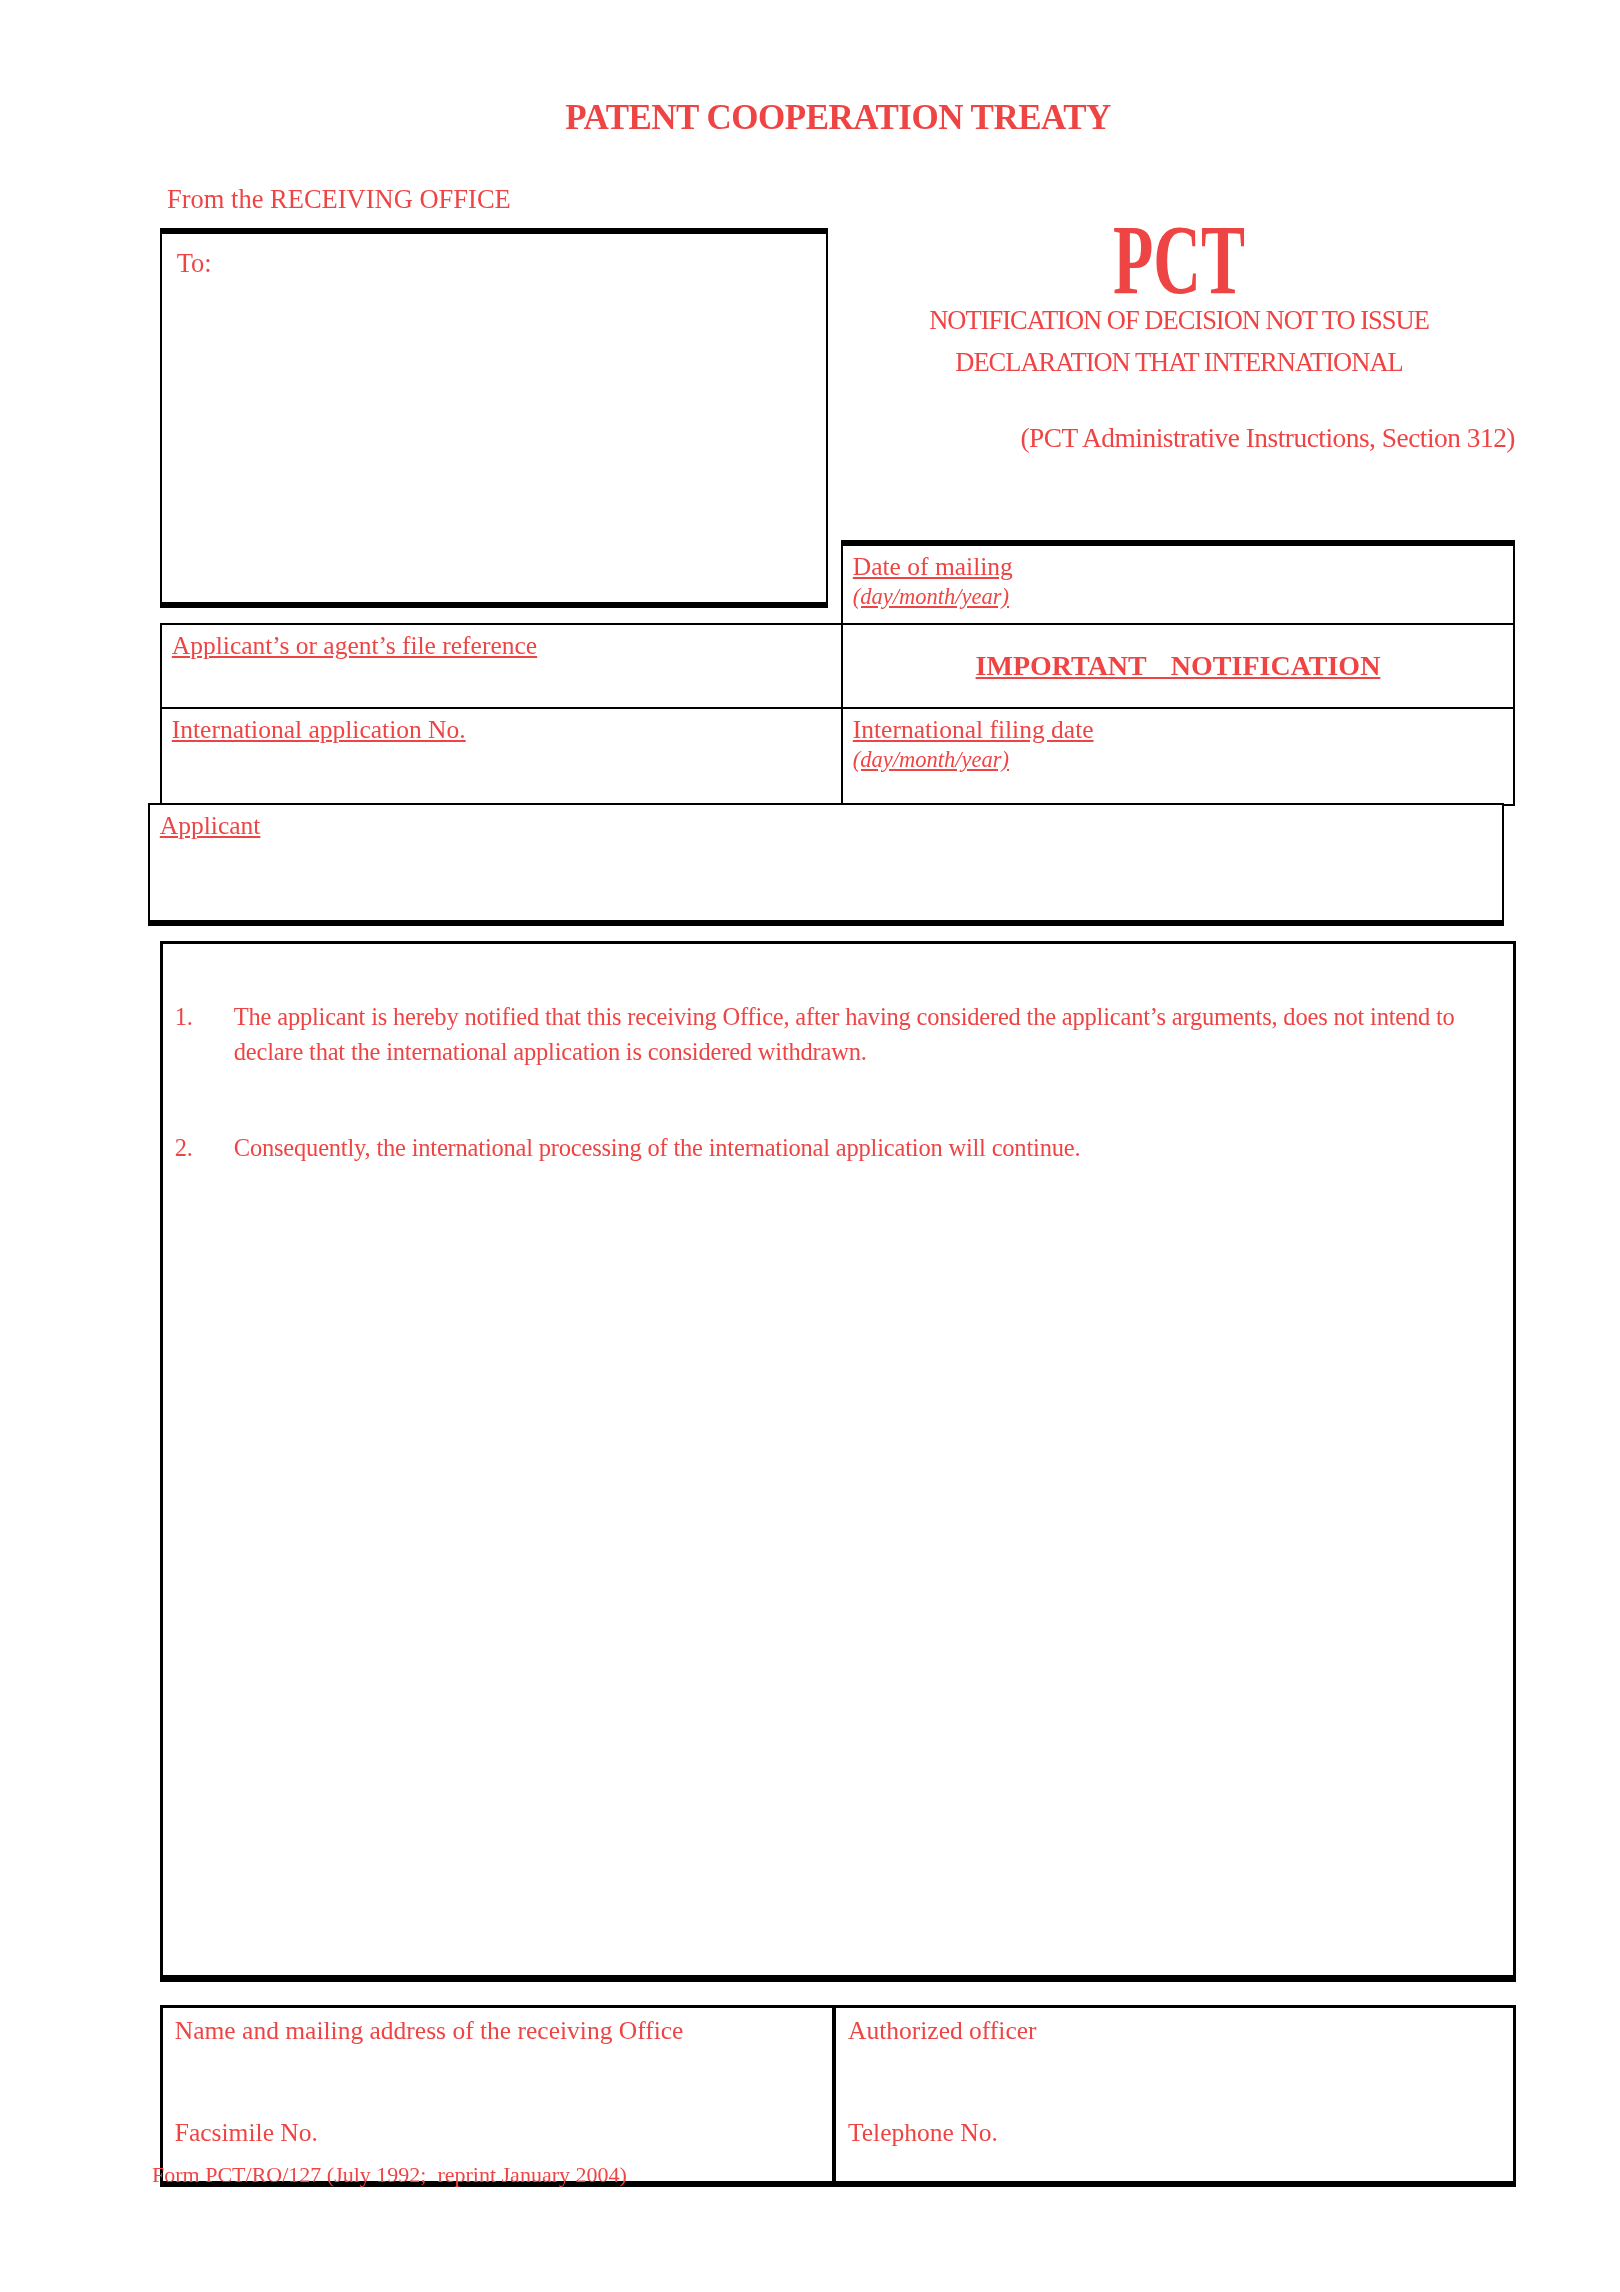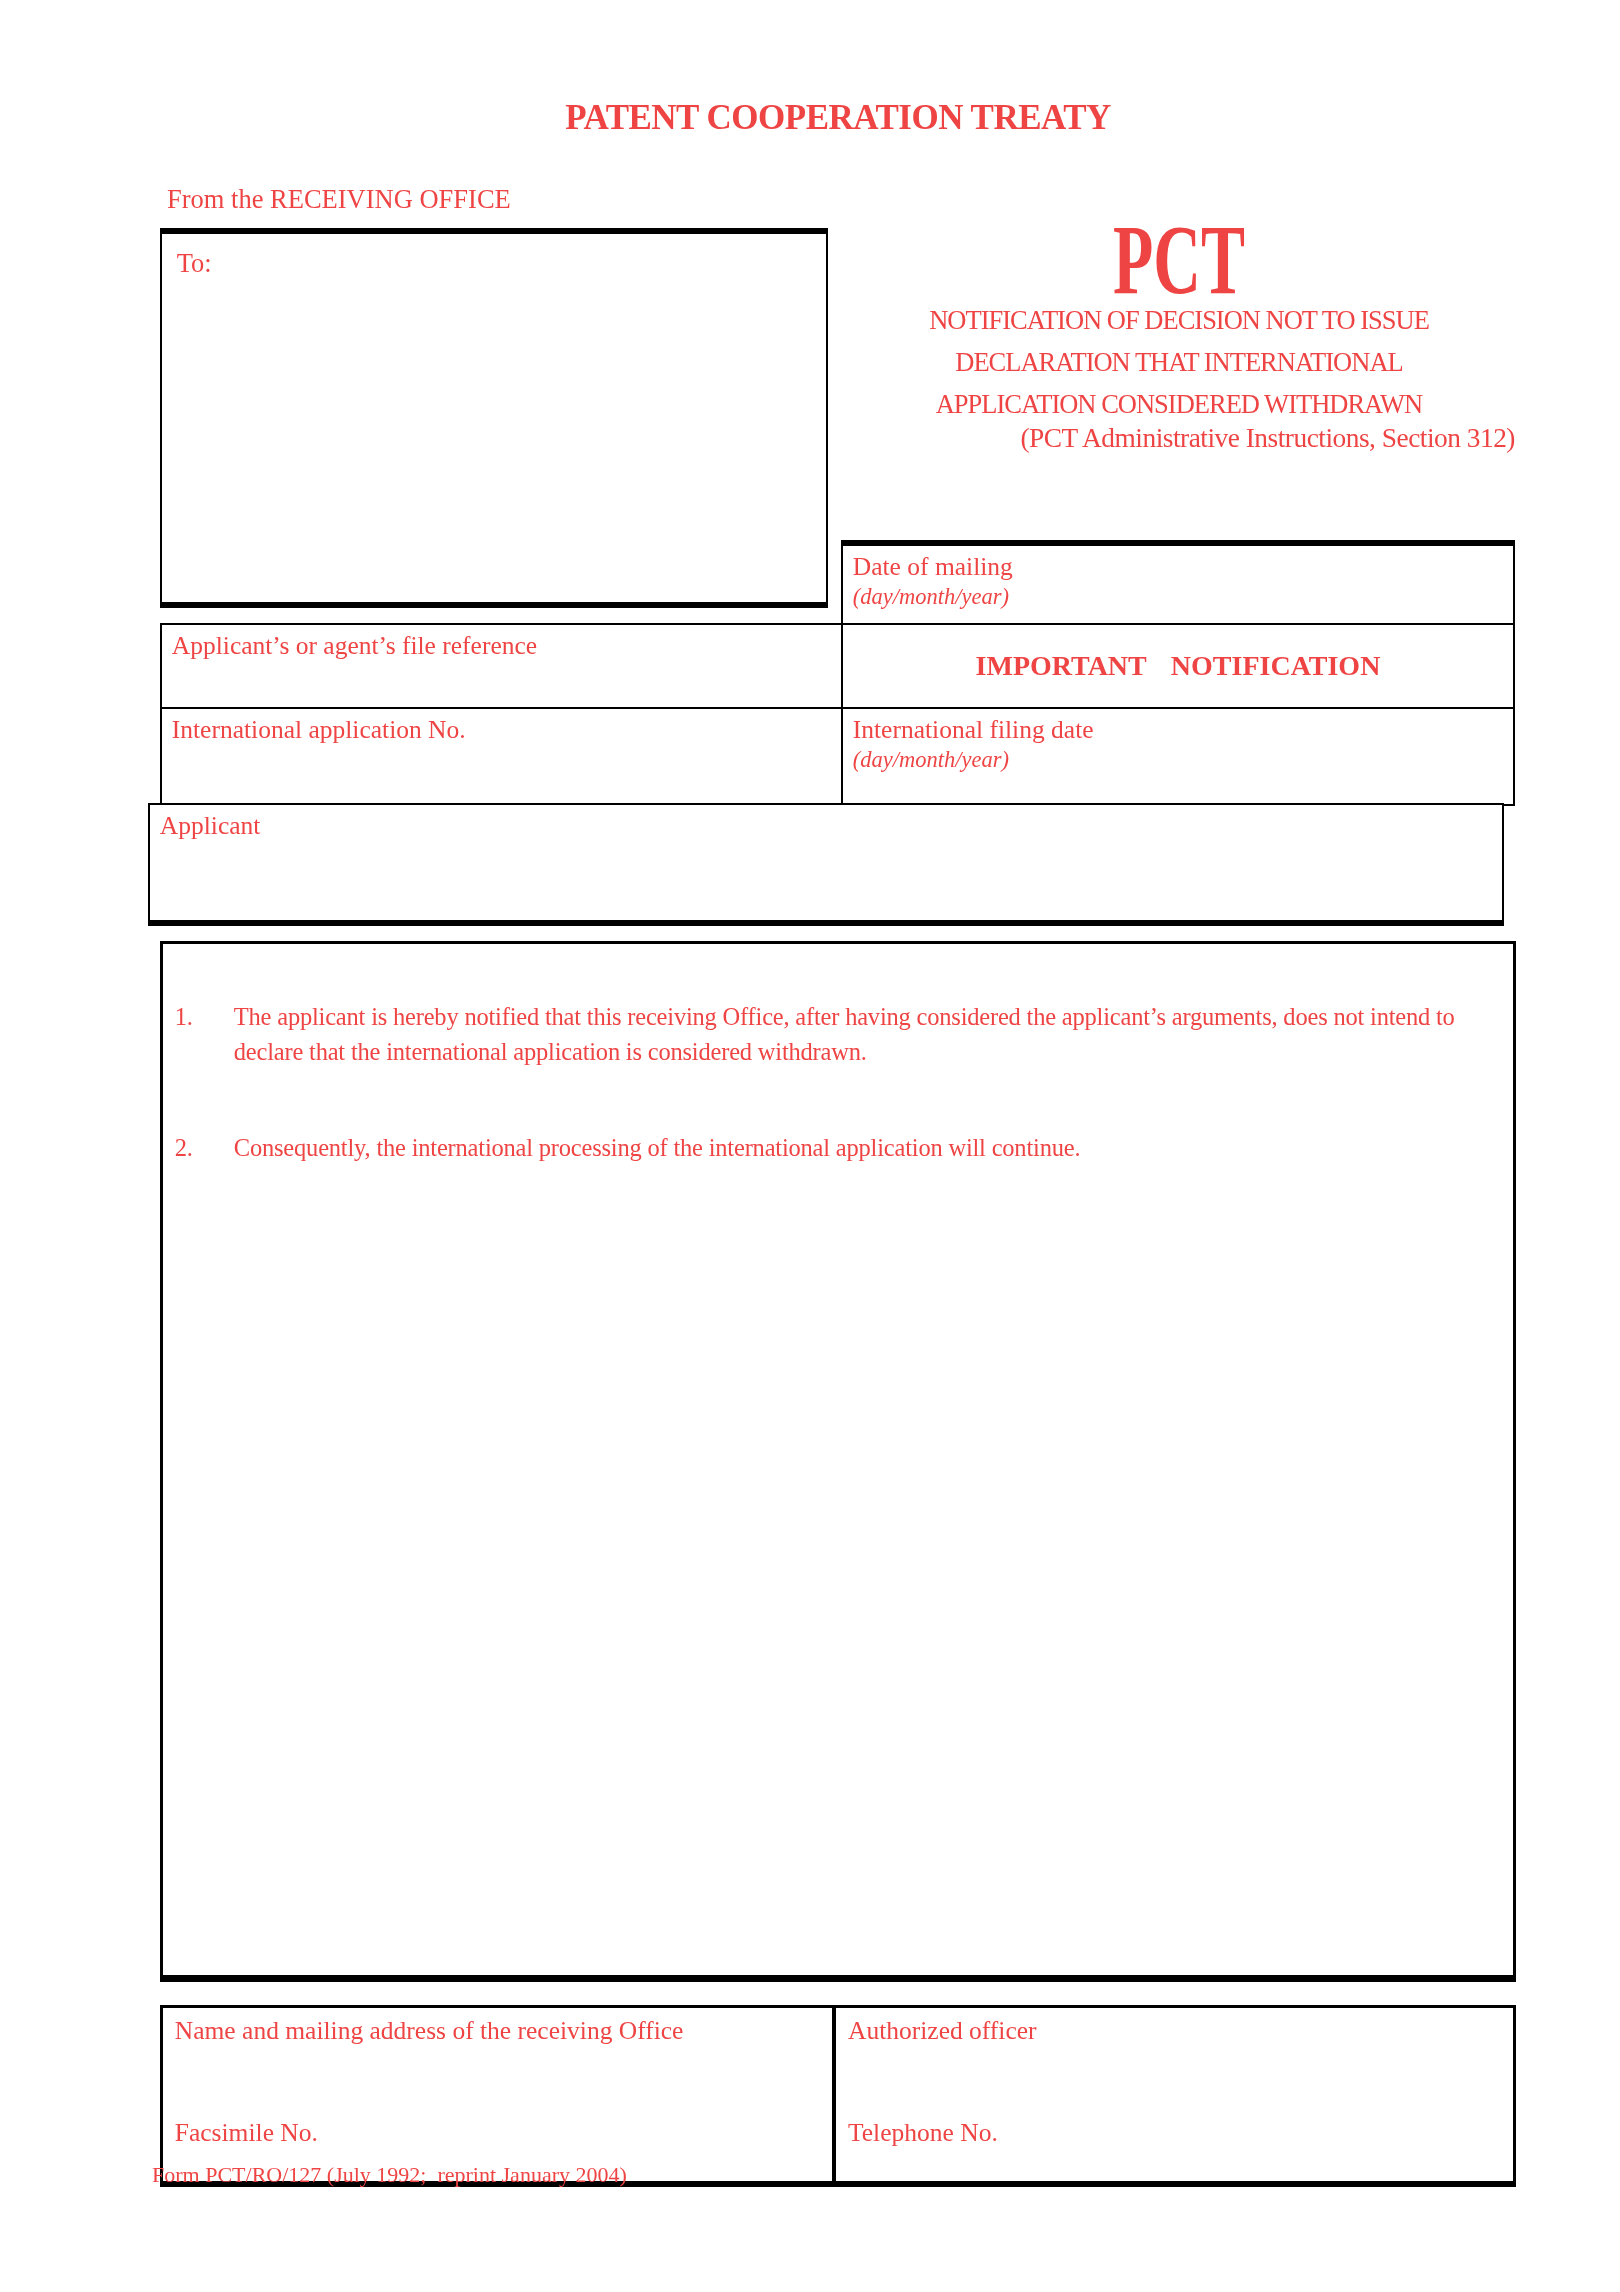--- a/index.html
+++ b/index.html
@@ -34,21 +34,21 @@
     text-align:center;font-size:26.5px;line-height:42px;letter-spacing:-1px;
   }
   .pct-instructions{
     position:absolute;left:843px;top:423px;width:672px;
     text-align:right;font-size:27.4px;letter-spacing:-0.5px;
   }
 
   .cell{
     position:absolute;box-sizing:border-box;
     border:2.9px solid #000;background:#fff;
-    font-size:25.5px;padding:5.9px 9.8px;
+    font-size:25.5px;padding:5.9px 9.8px;text-decoration:underline;
   }
   .cell .sub{font-style:italic;font-size:22.5px;line-height:25.5px;}
   .cell-label{display:block;line-height:29px;}
 
   .cell-date{left:841px;top:540px;width:674px;height:86px;border-top-width:6.9px;}
   .cell-fileref{left:160px;top:623px;width:684px;height:86px;}
   .cell-important{
     left:841px;top:623px;width:674px;height:86px;
     display:flex;align-items:center;justify-content:center;
     font-weight:bold;font-size:28px;word-spacing:17.6px;
@@ -94,21 +94,20 @@
 
   <div class="to-box">
     <span class="cell-label">To:</span>
   </div>
 
   <div class="pct-logo">PCT</div>
 
   <div class="pct-subtitle">
     <div>NOTIFICATION OF DECISION NOT TO ISSUE</div>
     <div>DECLARATION THAT INTERNATIONAL</div>
-    <div>APPLICATION CONSIDERED WITHDRAWN</div>
   </div>
 
   <div class="pct-instructions">(PCT Administrative Instructions, Section 312)</div>
 
   <div class="cell cell-date">
     <span class="cell-label">Date of mailing</span>
     <span class="sub">(day/month/year)</span>
   </div>
 
   <div class="cell cell-fileref">

